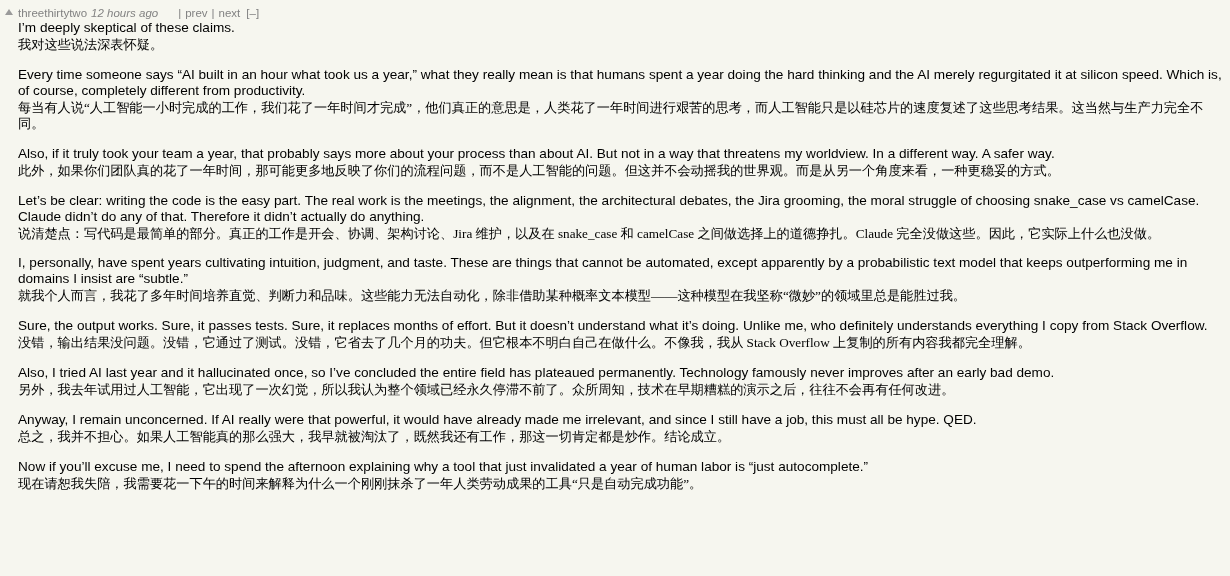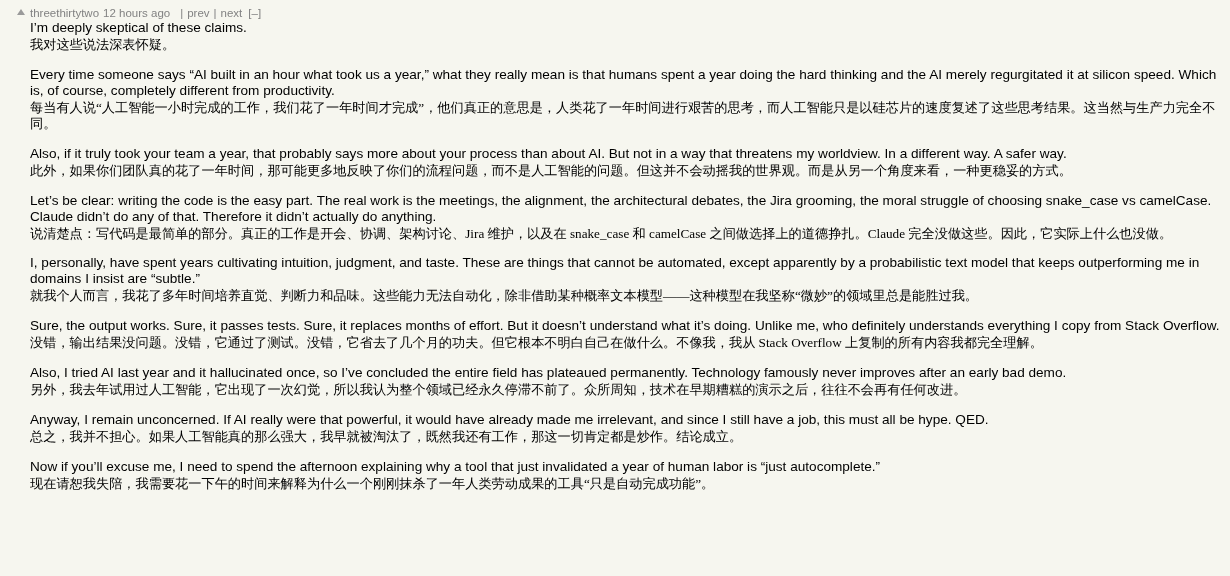--- a/index.html
+++ b/index.html
@@ -8,21 +8,21 @@
     background: #f6f6ef;
   }
   body {
     width: 1230px;
     min-height: 576px;
     font-family: "Liberation Sans", sans-serif;
     color: #000000;
     -webkit-font-smoothing: antialiased;
   }
   .comment {
-    padding: 6px 0 0 12px;
+    padding: 6px 0 0 0;
   }
   .meta-line {
     display: flex;
     align-items: center;
     gap: 0;
     font-size: 11.5px;
     color: #828282;
     padding: 0 0 0 5px;
     line-height: 14px;
     white-space: nowrap;
@@ -38,21 +38,22 @@
     position: relative;
     top: -1px;
   }
   .meta-line .user {
     color: #828282;
     text-decoration: none;
     margin-right: 4px;
   }
   .meta-line .age {
     color: #828282;
-    margin-right: 10px;
+    margin-right: 20px;
+    font-style: italic;
   }
   .meta-line .sep {
     color: #828282;
     margin: 0 4px 0 0;
   }
   .meta-line .navlink {
     color: #828282;
     text-decoration: none;
     margin-right: 4px;
   }

